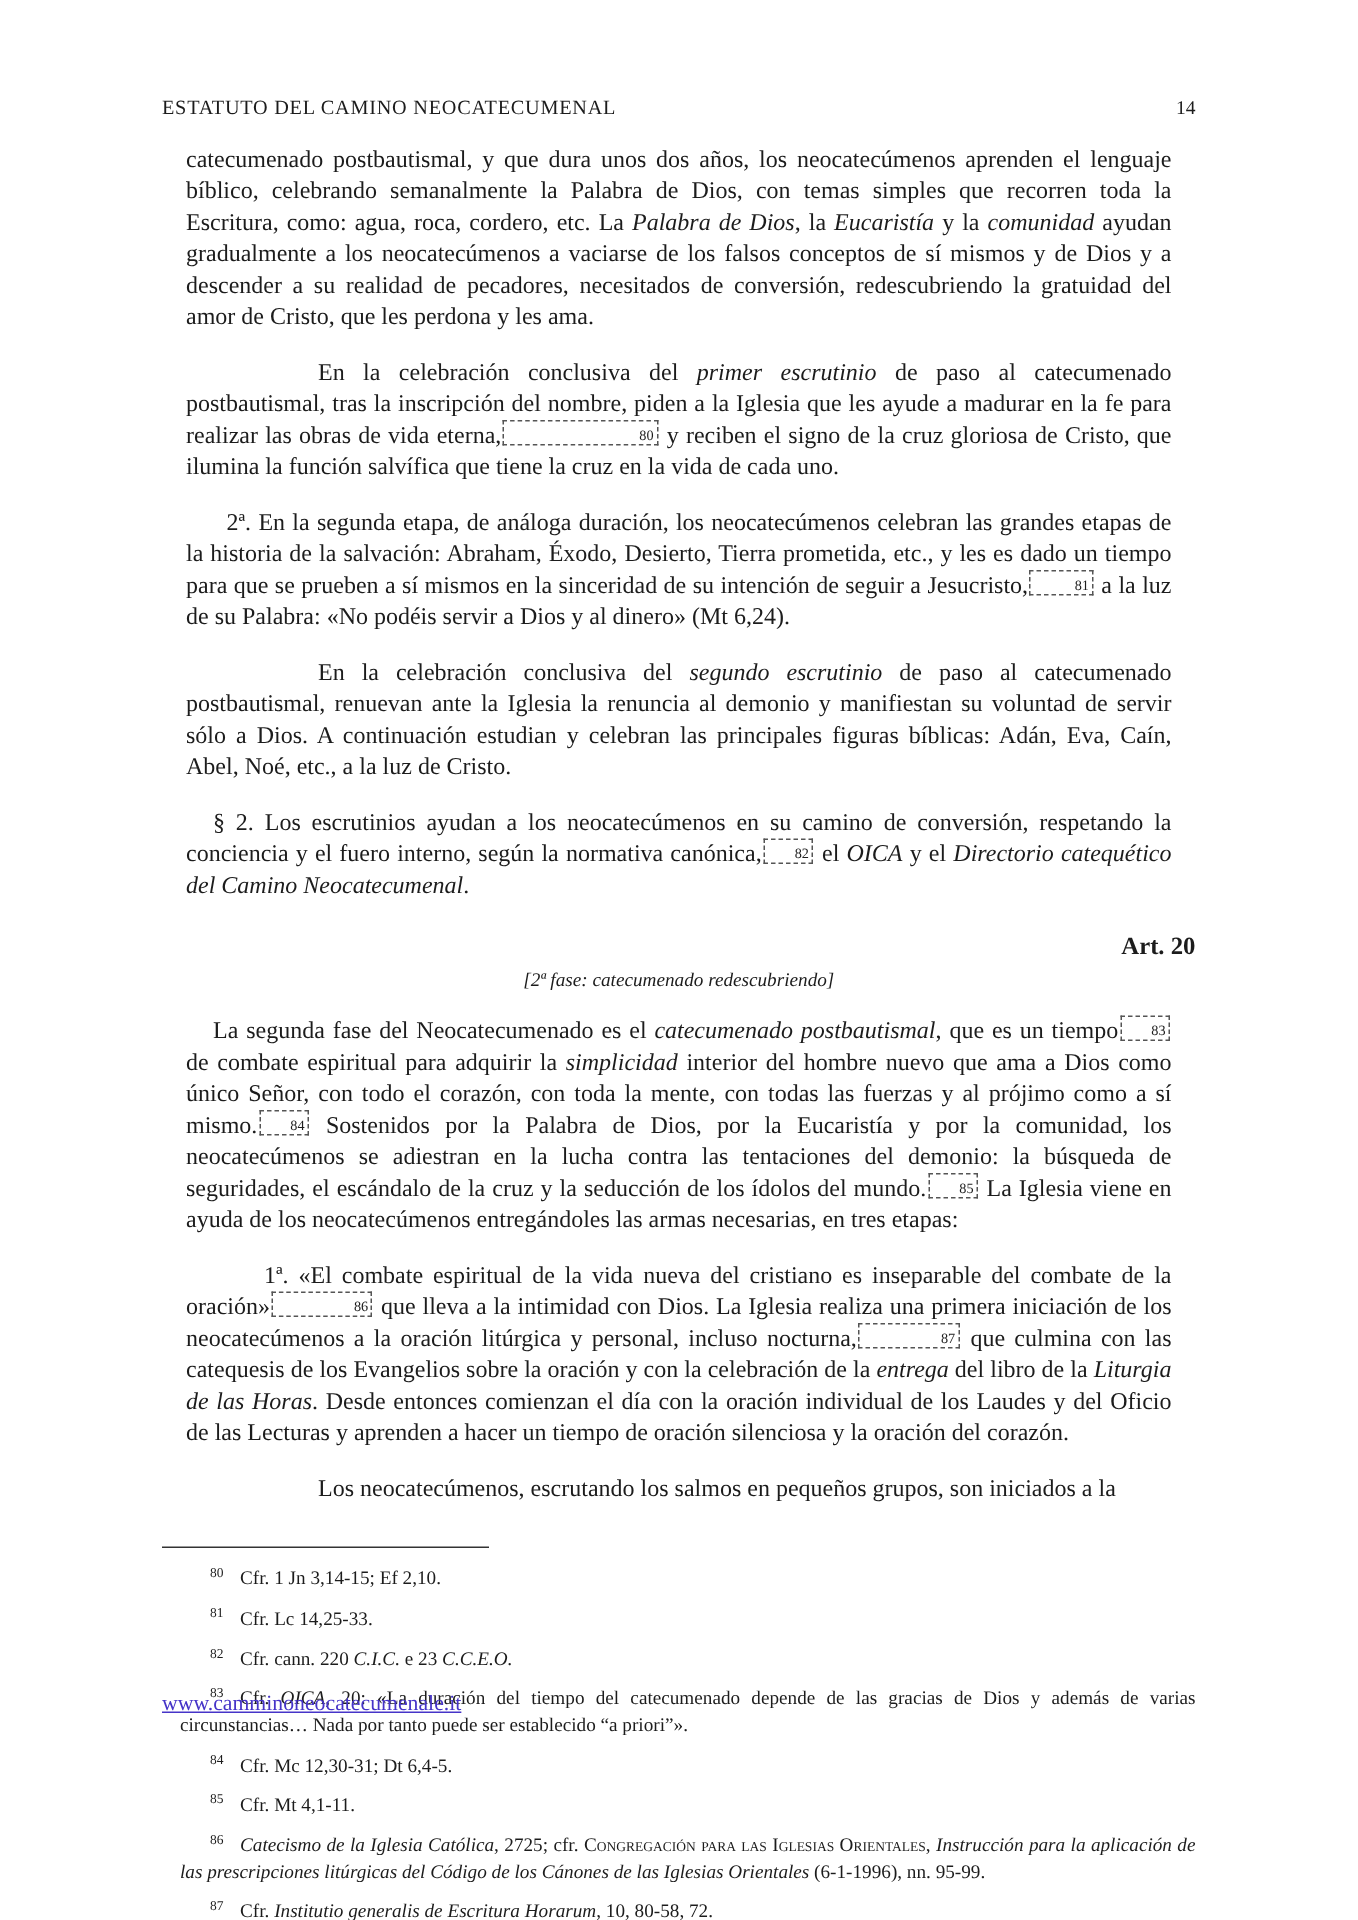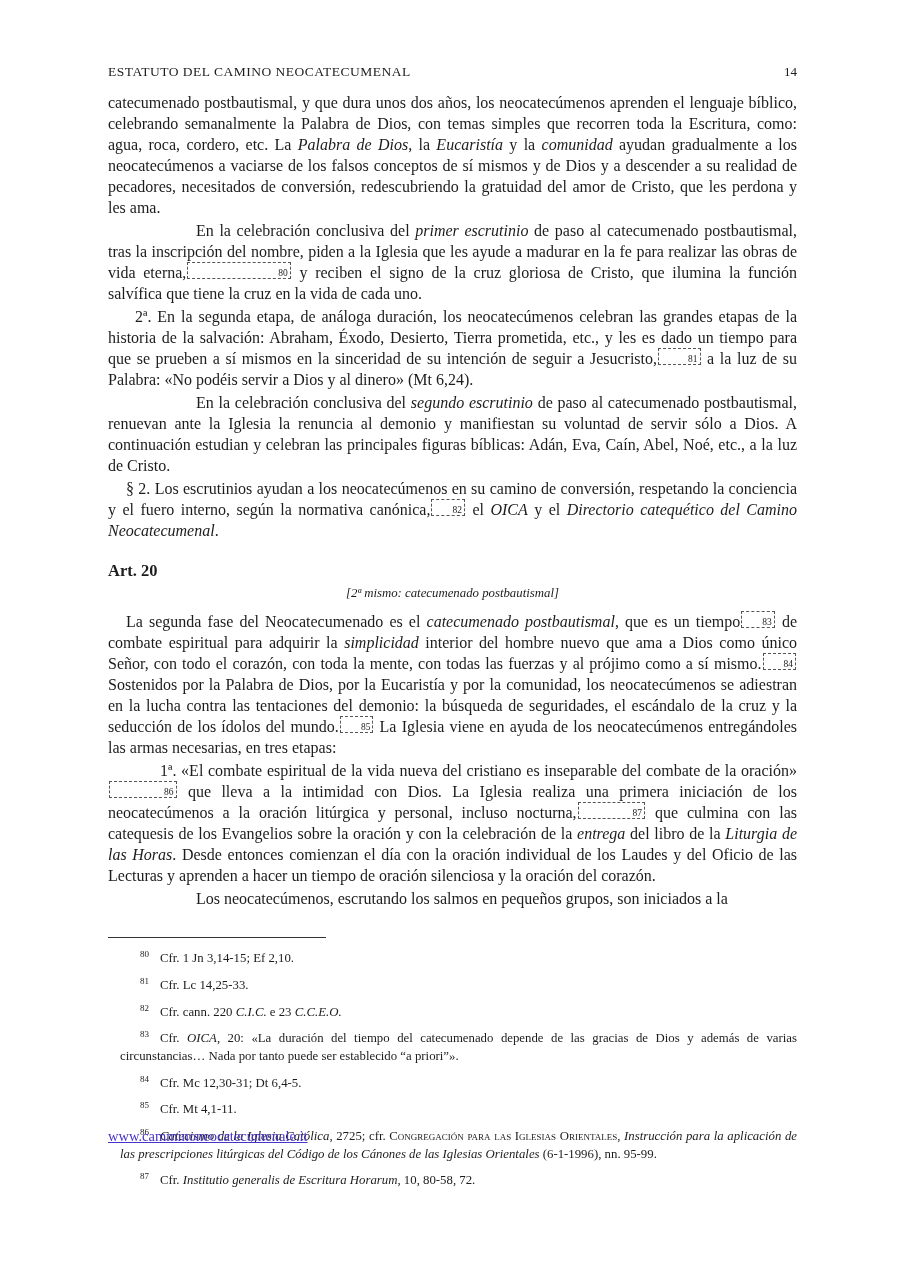--- a/index.html
+++ b/index.html
@@ -17,21 +17,21 @@
     display:flex;
     justify-content:space-between;
     align-items:flex-end;
     margin-bottom:12px;
     font-family:Liberation Serif, serif;
   }
   .header .doc-title { font-size:13.5px; letter-spacing:0.5px; }
   .header .pagenum   { font-size:13px; }
 
   .content p.para {
-    margin:0;
+    margin:16px;
     font-size:16px;
     line-height:21px;
     text-align:justify;
   }
   .content p.para + p.para { margin-top:2px; }
   .content p.para.gap { margin-top:10px; }
   .indent-none  { text-indent:0; }
   .indent-tab   { text-indent:88px; }
   .indent-mid   { text-indent:27px; }
   .indent-num   { text-indent:52px; }
@@ -46,21 +46,21 @@
     line-height:9px;
     border:1px dashed #555;
     padding:6px 2px 0 2px;
     margin:0 1px 0 1px;
     vertical-align:2px;
     font-style:normal;
     cursor:pointer;
   }
 
   .art-heading {
-    text-align:left;
+    text-align:right;
     font-weight:bold;
     font-size:16.5px;
     margin:20px 0 5px 0;
   }
   .art-subtitle {
     text-align:center;
     font-style:italic;
     font-size:12.8px;
     margin:0 0 10px 0;
   }
@@ -103,21 +103,21 @@
     <span class="pagenum">14</span>
   </div>
 
   <div class="content" id="content">
       <p class="para indent-none"><span>catecumenado postbautismal, y que dura unos dos años, los neocatecúmenos aprenden el lenguaje bíblico, celebrando semanalmente la Palabra de Dios, con temas simples que recorren toda la Escritura, como: agua, roca, cordero, etc. La </span><span class="it">Palabra de Dios</span><span>, la </span><span class="it">Eucaristía</span><span> y la </span><span class="it">comunidad</span><span> ayudan gradualmente a los neocatecúmenos a vaciarse de los falsos conceptos de sí mismos y de Dios y a descender a su realidad de pecadores, necesitados de conversión, redescubriendo la gratuidad del amor de Cristo, que les perdona y les ama.</span></p>
       <p class="para indent-tab"><span>En la celebración conclusiva del </span><span class="it">primer escrutinio</span><span> de paso al catecumenado postbautismal, tras la inscripción del nombre, piden a la Iglesia que les ayude a madurar en la fe para realizar las obras de vida eterna,</span><sup class="fnref">80</sup><span> y reciben el signo de la cruz gloriosa de Cristo, que ilumina la función salvífica que tiene la cruz en la vida de cada uno.</span></p>
       <p class="para indent-mid gap"><span>2ª.  En la segunda etapa, de análoga duración, los neocatecúmenos celebran las grandes etapas de la historia de la salvación: Abraham, Éxodo, Desierto, Tierra prometida, etc., y les es dado un tiempo para que se prueben a sí mismos en la sinceridad de su intención de seguir a Jesucristo,</span><sup class="fnref">81</sup><span> a la luz de su Palabra: «No podéis servir a Dios y al dinero» (Mt 6,24).</span></p>
       <p class="para indent-tab"><span>En la celebración conclusiva del </span><span class="it">segundo escrutinio</span><span> de paso al catecumenado postbautismal, renuevan ante la Iglesia la renuncia al demonio y manifiestan su voluntad de servir sólo a Dios. A continuación estudian y celebran las principales figuras bíblicas: Adán, Eva, Caín, Abel, Noé, etc., a la luz de Cristo.</span></p>
       <p class="para indent-small gap"><span>§ 2. Los escrutinios ayudan a los neocatecúmenos en su camino de conversión, respetando la conciencia y el fuero interno, según la normativa canónica,</span><sup class="fnref">82</sup><span> el </span><span class="it">OICA</span><span> y el </span><span class="it">Directorio catequético del Camino Neocatecumenal</span><span>.</span></p>
       <p class="art-heading">Art. 20</p>
-      <p class="art-subtitle">[2ª mismo: catecumenado postbautismal]</p>
+      <p class="art-subtitle">[2ª fase: catecumenado redescubriendo]</p>
       <p class="para indent-small"><span>La segunda fase del Neocatecumenado es el </span><span class="it">catecumenado postbautismal</span><span>, que es un tiempo</span><sup class="fnref">83</sup><span> de combate espiritual para adquirir la </span><span class="it">simplicidad</span><span> interior del hombre nuevo que ama a Dios como único Señor, con todo el corazón, con toda la mente, con todas las fuerzas y al prójimo como a sí mismo.</span><sup class="fnref">84</sup><span> Sostenidos por la Palabra de Dios, por la Eucaristía y por la comunidad, los neocatecúmenos se adiestran en la lucha contra las tentaciones del demonio: la búsqueda de seguridades, el escándalo de la cruz y la seducción de los ídolos del mundo.</span><sup class="fnref">85</sup><span> La Iglesia viene en ayuda de los neocatecúmenos entregándoles las armas necesarias, en tres etapas:</span></p>
       <p class="para indent-num gap"><span>1ª.  «El combate espiritual de la vida nueva del cristiano es inseparable del combate de la oración»</span><sup class="fnref">86</sup><span> que lleva a la intimidad con Dios. La Iglesia realiza una primera iniciación de los neocatecúmenos a la oración litúrgica y personal, incluso nocturna,</span><sup class="fnref">87</sup><span> que culmina con las catequesis de los Evangelios sobre la oración y con la celebración de la </span><span class="it">entrega</span><span> del libro de la </span><span class="it">Liturgia de las Horas</span><span>. Desde entonces comienzan el día con la oración individual de los Laudes y del Oficio de las Lecturas y aprenden a hacer un tiempo de oración silenciosa y la oración del corazón.</span></p>
       <p class="para indent-tab"><span>Los neocatecúmenos, escrutando los salmos en pequeños grupos, son iniciados a la</span></p>
     </div>
 
   <div class="footnotes">
     <div class="fn-rule"></div>
     <div id="footnote-list">
         <p class="footnote"><sup class="fn-num">80</sup><span>Cfr. 1 Jn 3,14-15; Ef 2,10.</span></p>
         <p class="footnote"><sup class="fn-num">81</sup><span>Cfr. Lc 14,25-33.</span></p>

